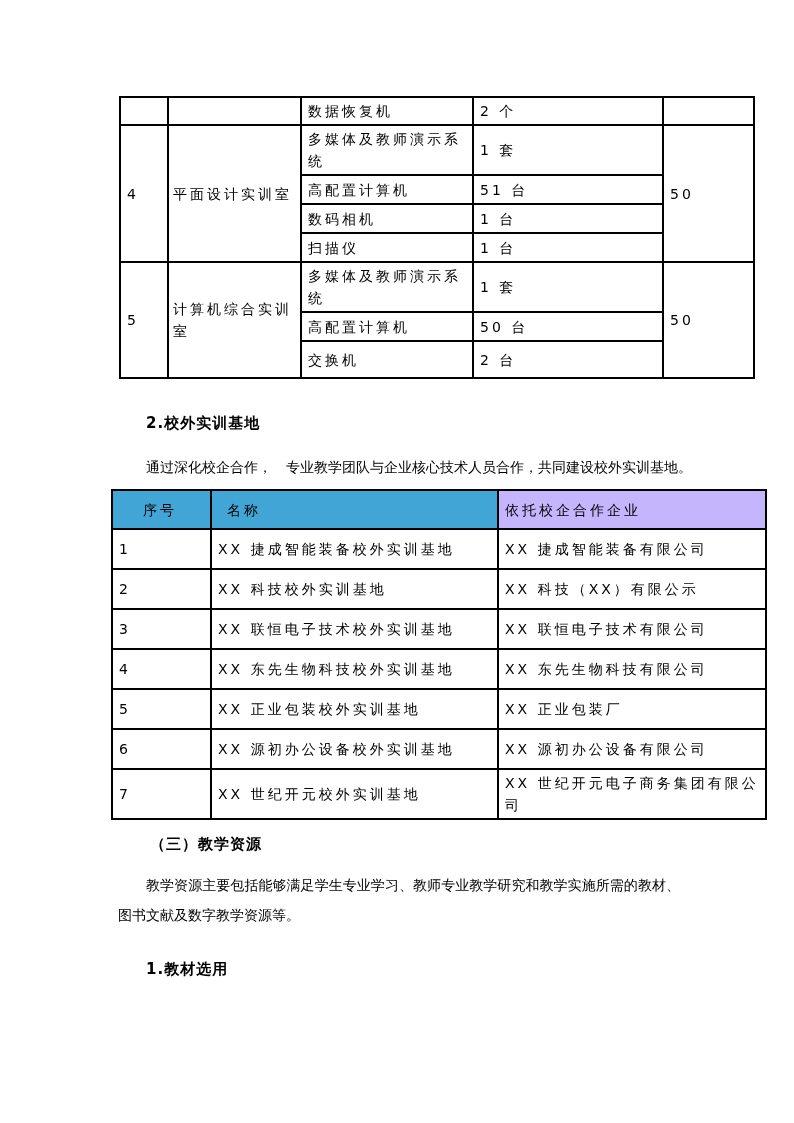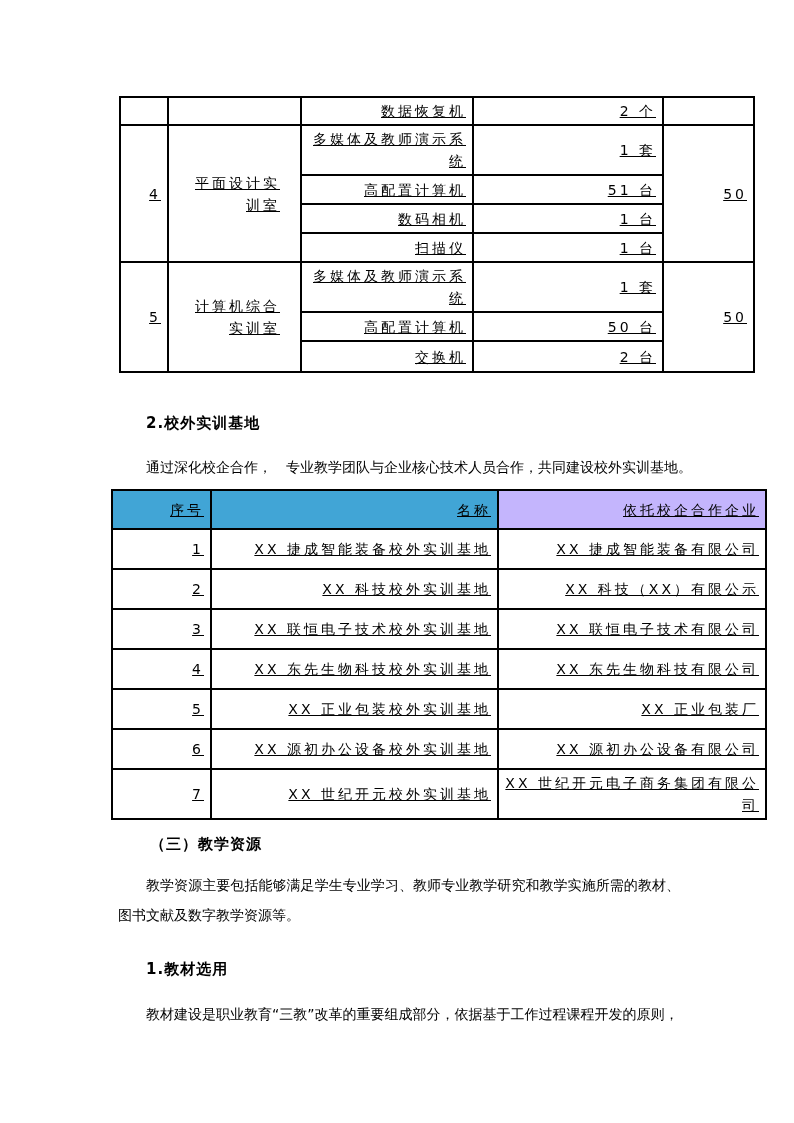--- a/index.html
+++ b/index.html
@@ -11,39 +11,38 @@
     font-family:"DejaVu Sans","Liberation Sans",sans-serif;
     color:#000;
     overflow:hidden;
   }
   
   table{border-collapse:collapse;table-layout:fixed;}
   td,th{
     border:2px solid #000;
     font-size:14px;
     letter-spacing:3px;
-    text-align:right;
+    text-align:left;
     vertical-align:middle;
     padding:2px 6px;
     line-height:22px;
     font-weight:normal;
     word-break:break-all;
-    text-decoration:underline;
   }
   
   .equip-table{position:absolute;left:119px;top:96px;width:564px;}
   .equip-table .c1{width:34px;}
   .equip-table .c2{width:119px;}
   .equip-table .c3{width:158px;}
   .equip-table .c4{width:176px;}
   .equip-table .c5{width:77px;}
-  .equip-table td.room{padding:2px 20px;}
+  .equip-table td.room{padding:2px 4px;}
   .thin-top{border-top-width:1px;}
   .h27{height:27px;} .h46{height:46px;} .h29{height:29px;}
-  .h48{height:48px;} .h31{height:31px;}
+  .h48{height:48px;} .h31{height:37px;}
   
   .base-table{position:absolute;left:111px;top:489px;width:579px;}
   .base-table .c1{width:61px;padding-left:30px;}
   .base-table .c2{width:264px;}
   .base-table .c3{width:254px;}
   .h39{height:39px;} .h40{height:40px;} .h45{height:45px;}
   
   .heading{
     position:absolute;
     font-size:15px;
@@ -161,15 +160,14 @@
       <td>XX 世纪开元校外实训基地</td>
       <td>XX 世纪开元电子商务集团有限公司</td>
     </tr>
   </tbody>
     </table>
 
   <div id="heading-resources" class="heading">（三）教学资源</div>
   <div id="para-resources" class="para indent">教学资源主要包括能够满足学生专业学习、教师专业教学研究和教学实施所需的教材、图书文献及数字教学资源等。</div>
 
   <div id="heading-textbook" class="heading">1.教材选用</div>
-  <div id="para-textbook" class="para indent one-line">教材建设是职业教育“三教”改革的重要组成部分，依据基于工作过程课程开发的原则，</div>
 
 </div>
 
 </body></html>

